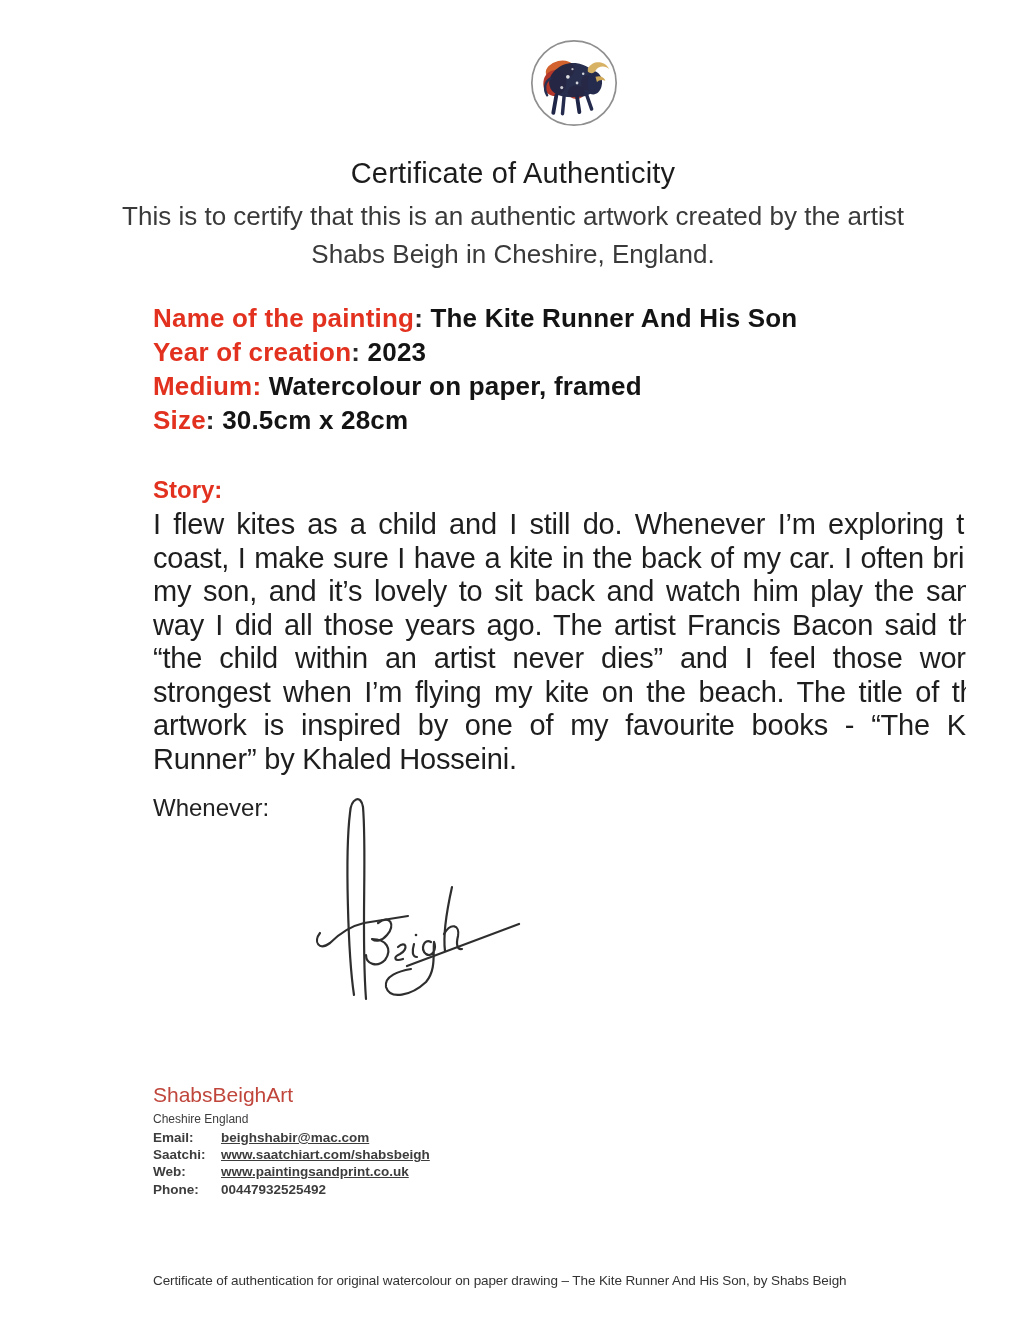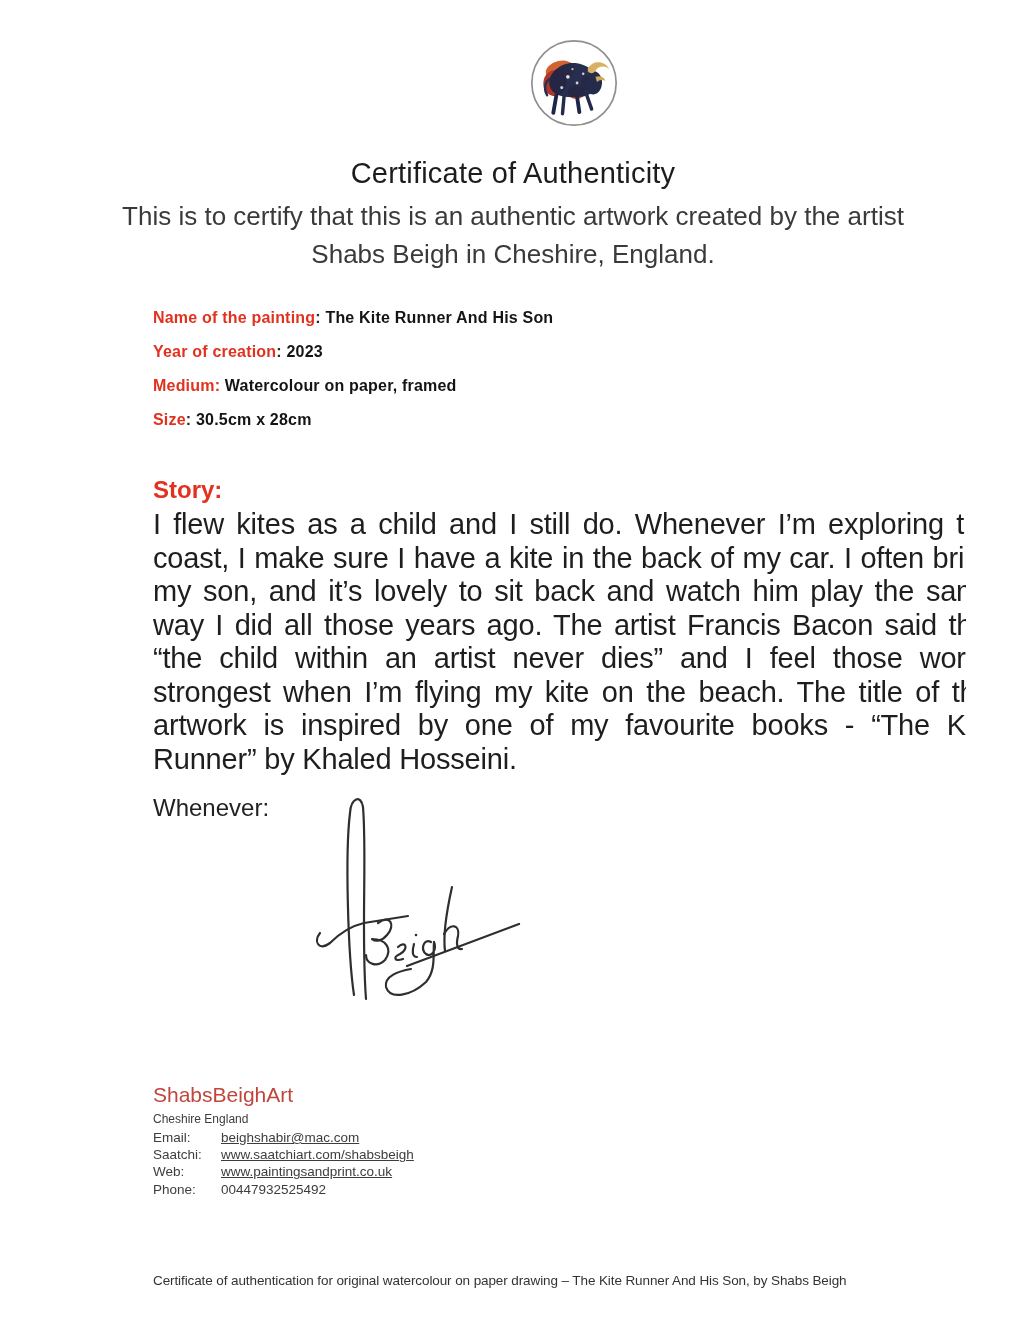--- a/index.html
+++ b/index.html
@@ -35,21 +35,21 @@
     position:absolute;
     top:197px; left:0; width:100%;
     text-align:center;
     font-size:26px;
     color:#3a3a3a;
     line-height:38px;
   }
   .details{
     position:absolute;
     left:93px; top:301px;
-    font-size:16px;
+    font-size:26px;
     font-weight:bold;
     line-height:34px;
     letter-spacing:0.2px;
   }
   .detail-label{color:var(--accent);}
   .detail-sep{color:#2a2a2a;white-space:pre;}
   .detail-value{color:#141414;}
   .story-heading{
     position:absolute;
     left:93px; top:476px;
@@ -89,20 +89,21 @@
     left:93px; top:1112px;
     font-size:12px;
     color:#3d3d3d;
   }
   .contacts{
     position:absolute;
     left:93px; top:1129px;
     font-size:13.5px;
     color:#3d3d3d;
     line-height:17.2px;
+    font-weight:bold;
   }
   .contact-row{white-space:nowrap;}
   .contact-label{display:inline-block;width:68px;}
   .contact-value{color:#3d3d3d;}
   .contact-value.is-link{text-decoration:underline;cursor:pointer;}
   .note{
     position:absolute;
     left:93px; top:1273px;
     font-size:13.5px;
     color:#333333;

